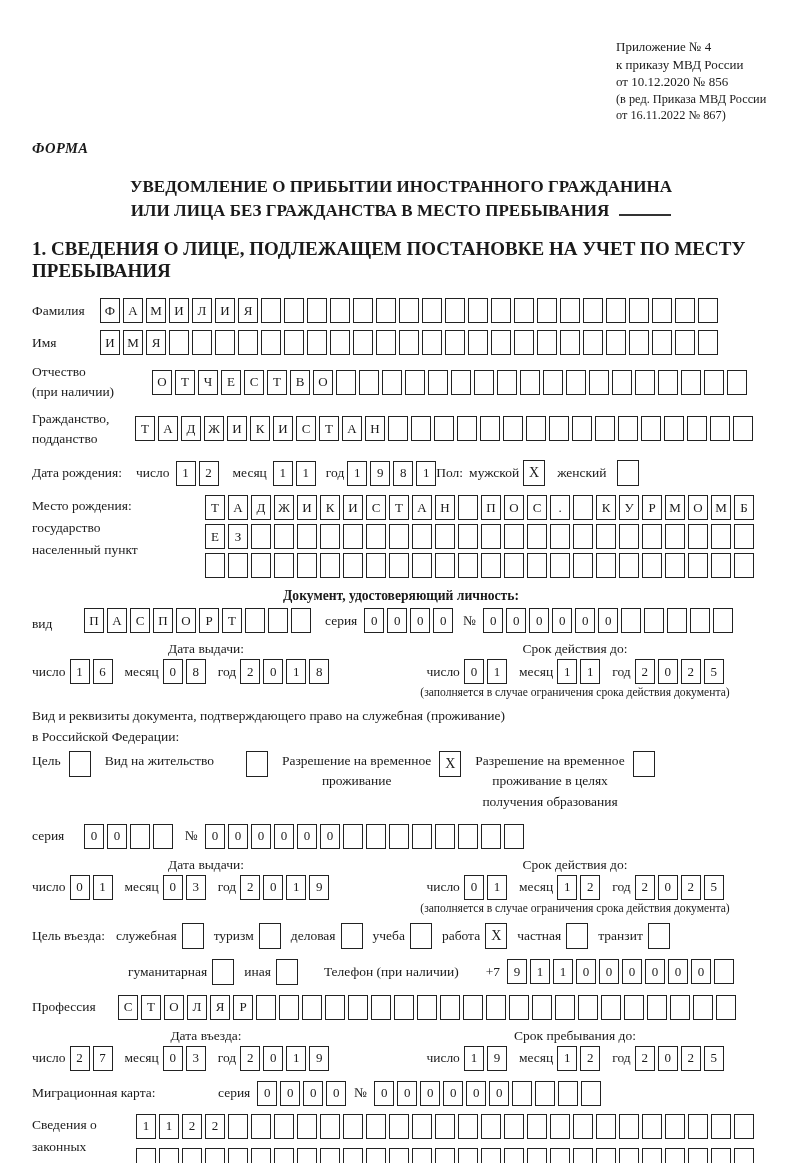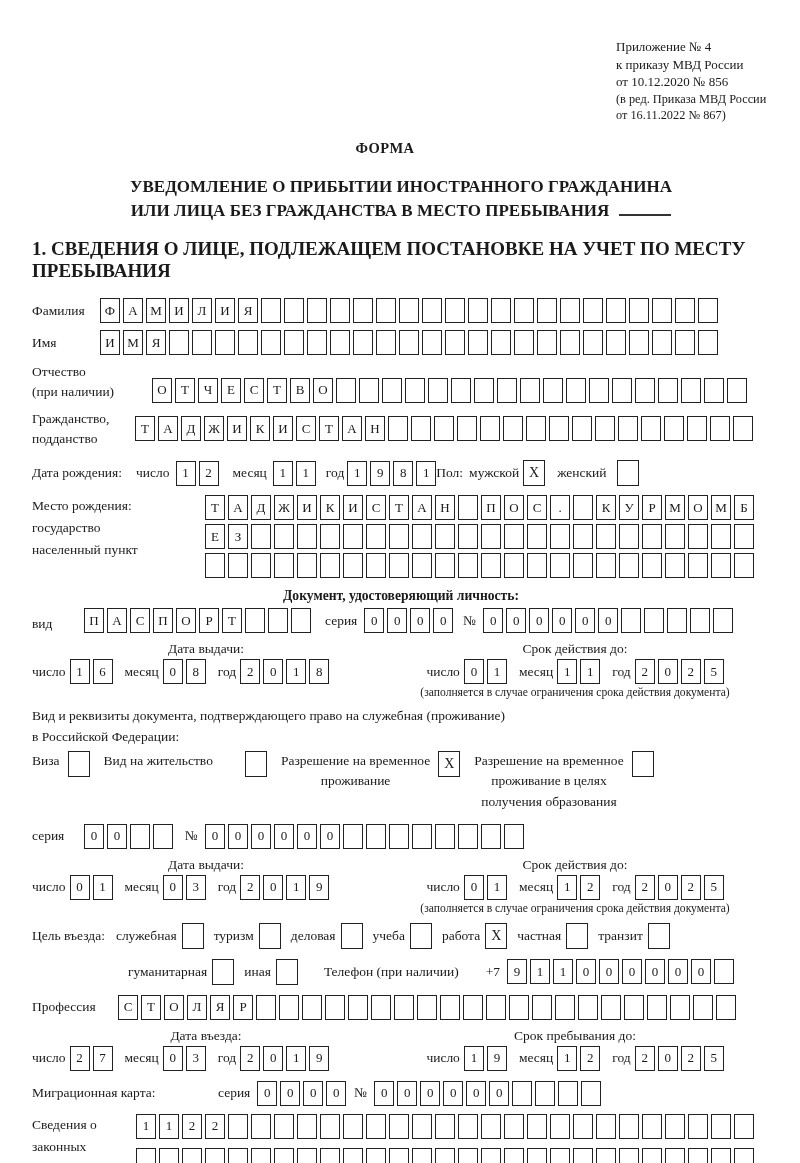--- a/index.html
+++ b/index.html
@@ -4,21 +4,21 @@
 <style>
   html,body{margin:0;padding:0;background:#fff;}
   .page{
     width:800px;height:1163px;box-sizing:border-box;
     padding:38px 30px 20px 32px;
     font-family:"Liberation Serif","DejaVu Serif",serif;
     color:#1a1a1a;background:#fff;position:relative;overflow:hidden;
   }
   .hdr-right{margin-left:584px;width:200px;font-size:13px;line-height:1.35;}
   .hdr-right .sm{font-size:12.3px;}
-  .forma{margin-top:16px;text-align:center;padding-right:32px;font-weight:bold;font-size:14.5px;letter-spacing:.5px;}
+  .forma{margin-top:16px;text-align:left;padding-right:32px;font-weight:bold;font-size:14.5px;letter-spacing:.5px;font-style:italic;}
   .title{margin-top:18px;text-align:center;font-weight:bold;font-size:17px;line-height:1.45;}
   .title .uline{display:inline-block;width:52px;border-bottom:2px solid #333;height:12px;margin-left:10px;}
   .sect{margin-top:14px;font-weight:bold;font-size:19px;}
   .frow{display:flex;align-items:center;margin-top:7px;}
   .frow.tight{margin-top:4px;}
   .lbl{font-size:13.5px;white-space:nowrap;}
   .boxes{display:inline-flex;gap:3px;}
   .cb{width:20px;height:25px;box-sizing:border-box;border:1.6px solid #222;
       display:inline-flex;align-items:center;justify-content:center;
       font-size:13px;flex:0 0 auto;background:#fff;}
@@ -127,21 +127,21 @@
         <span class="cb"></span>
         <span class="cb"></span>
         <span class="cb"></span>
         <span class="cb"></span>
         <span class="cb"></span>
         <span class="cb"></span>
         <span class="cb"></span>
       </span>
   </div>
 
-  <div class="multirow" style="margin-top:7px;align-items:flex-end;">
+  <div class="multirow" style="margin-top:7px;align-items:center;">
     <div class="lblcol" style="width:120px;line-height:1.5;">
       <div>Отчество</div>
       <div>(при наличии)</div>
     </div>
     <span class="boxes">
         <span class="cb">О</span>
         <span class="cb">Т</span>
         <span class="cb">Ч</span>
         <span class="cb">Е</span>
         <span class="cb">С</span>
@@ -404,21 +404,21 @@
       </div>
       <div class="note">(заполняется в случае ограничения срока действия документа)</div>
     </div>
   </div>
 
   <div class="plain">Вид и реквизиты документа, подтверждающего право на служебная (проживание)</div>
   <div class="plain" style="margin-top:5px;">в Российской Федерации:</div>
 
   <div class="optsrow">
     <div class="opt">
-      <span class="optlbl">Виза</span>
+      <span class="optlbl">Цель</span>
       <span class="chk"></span>
     </div>
     <div class="opt">
       <span class="optlbl">Вид на жительство</span>
       <span class="chk" style="margin-left:24px;"></span>
     </div>
     <div class="opt">
       <span class="optlbl">
         <span>Разрешение на временное</span><br>
         <span>проживание</span>

